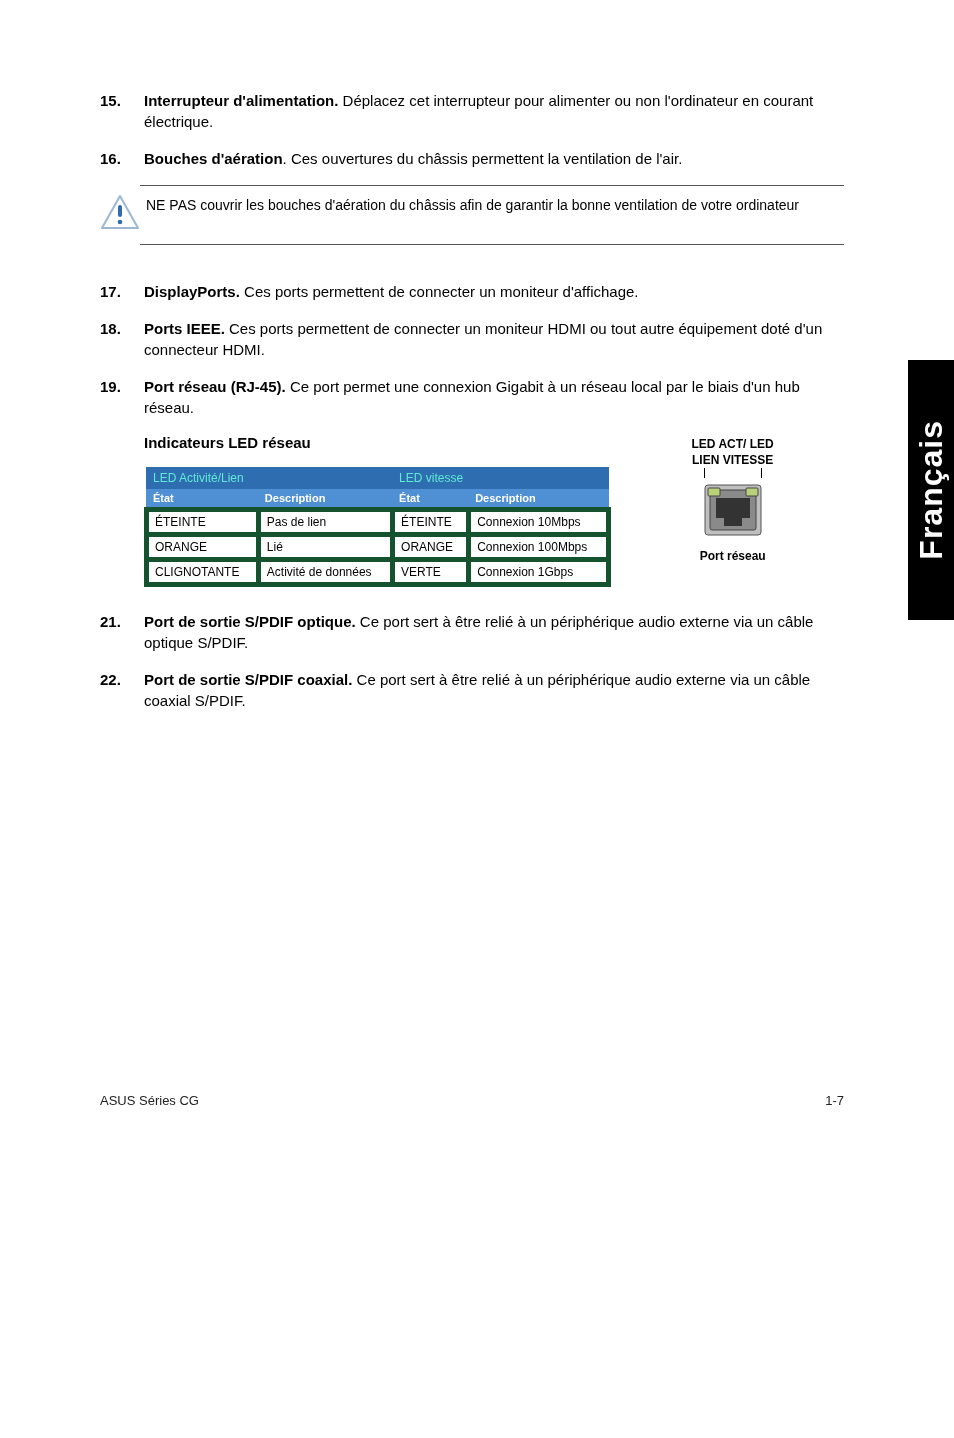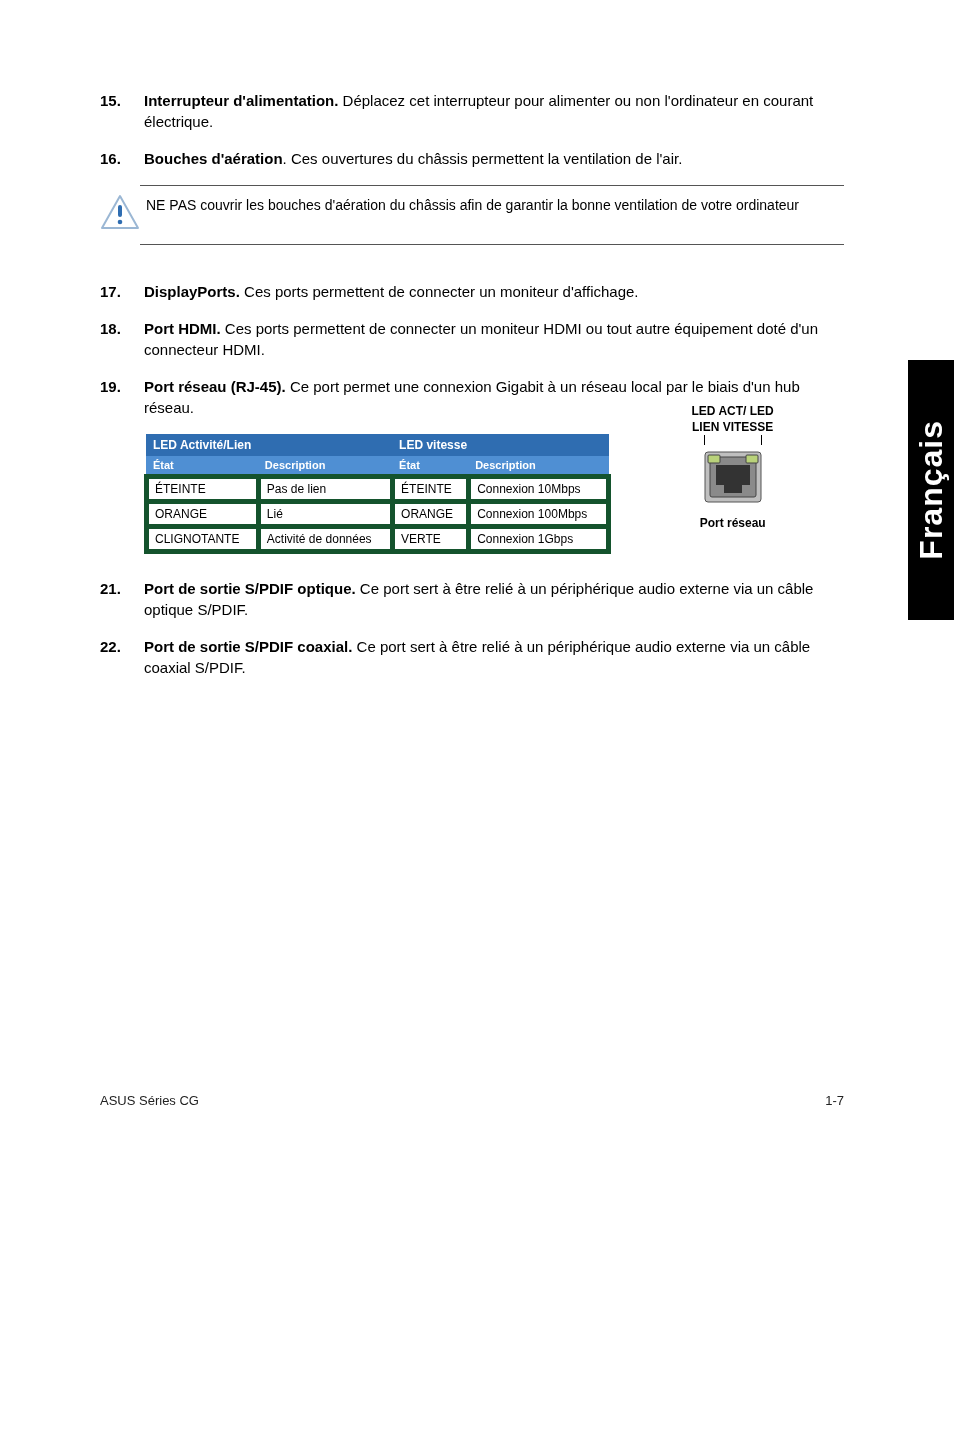--- a/index.html
+++ b/index.html
@@ -12,21 +12,21 @@
   .rule { border: none; border-top: 1px solid #555; margin: 10px 0 8px 40px; }
   .note-row { display: flex; align-items: flex-start; margin: 0 0 8px 0; }
   .note-icon { width: 46px; flex-shrink: 0; margin-left: 0; }
   .note-icon svg { width: 40px; height: 36px; }
   .note-text { flex: 1; font-size: 14px; line-height: 1.35; padding-top: 2px; padding-right: 10px; }
   .subhead { font-weight: bold; font-size: 15px; margin: 10px 0 16px 44px; }
   .table-row { display: flex; align-items: flex-start; margin-left: 44px; }
   .table-wrap { width: 470px; }
   table { border-collapse: collapse; width: 100%; font-size: 12px; }
   table td, table th { border: 5px solid #14532d; padding: 3px 6px; text-align: left; vertical-align: top; }
-  .hdr1 { background: #2f6db1; color: #ffffff; font-weight: bold; border: 1px solid #2f6db1; }
+  .hdr1 { background: #2f6db1; color: #5eead4; font-weight: normal; border: 1px solid #2f6db1; }
   .hdr2 { background: #4f8fd3; color: #fff; font-weight: bold; border: 1px solid #4f8fd3; font-size: 11px; }
   .port-block { width: 224px; margin-left: 10px; text-align: center; font-size: 12px; line-height: 1.2; }
   .port-labels { font-weight: bold; margin-bottom: 2px; }
   .port-sub { font-weight: bold; }
   .rj45 { margin: 4px auto 4px auto; }
   .port-caption { font-weight: bold; margin-top: 6px; }
   .side-tab { position: absolute; right: 0; top: 360px; width: 46px; height: 260px; background: #000; display: flex; align-items: center; justify-content: center; }
   .side-tab span { color: #fff; font-weight: bold; font-size: 32px; writing-mode: vertical-rl; transform: rotate(180deg); letter-spacing: 1px; }
   .footer { position: absolute; bottom: 18px; left: 100px; right: 110px; display: flex; justify-content: space-between; font-size: 13px; color: #222; }
   .tick-lines { display:flex; justify-content:space-between; width:58px; margin:0 auto 2px auto; }
@@ -62,28 +62,29 @@
 
   <div style="height:28px"></div>
 
   <div class="item">
     <div class="num">17.</div>
     <div class="body"><span class="title">DisplayPorts.</span><span> Ces ports permettent de connecter un moniteur d'affichage.</span></div>
   </div>
 
   <div class="item">
     <div class="num">18.</div>
-    <div class="body"><span class="title">Port HDMI.</span><span> Ces ports permettent de connecter un moniteur HDMI ou tout autre équipement doté d'un connecteur HDMI.</span></div>
+    <div class="body"><span class="title">Ports IEEE.</span><span> Ces ports permettent de connecter un moniteur HDMI ou tout autre équipement doté d'un connecteur HDMI.</span></div>
   </div>
 
   <div class="item">
     <div class="num">19.</div>
     <div class="body"><span class="title">Port réseau (RJ-45).</span><span> Ce port permet une connexion Gigabit à un réseau local par le biais d'un hub réseau.</span></div>
   </div>
 
+  <div class="subhead">Indicateurs LED réseau</div>
 
   <div class="table-row">
     <div class="table-wrap">
       <table>
         <tbody>
             <tr>
           <td class="hdr1" colspan="2">LED Activité/Lien</td>
           <td class="hdr1" colspan="2">LED vitesse</td>
         </tr>
         <tr>

